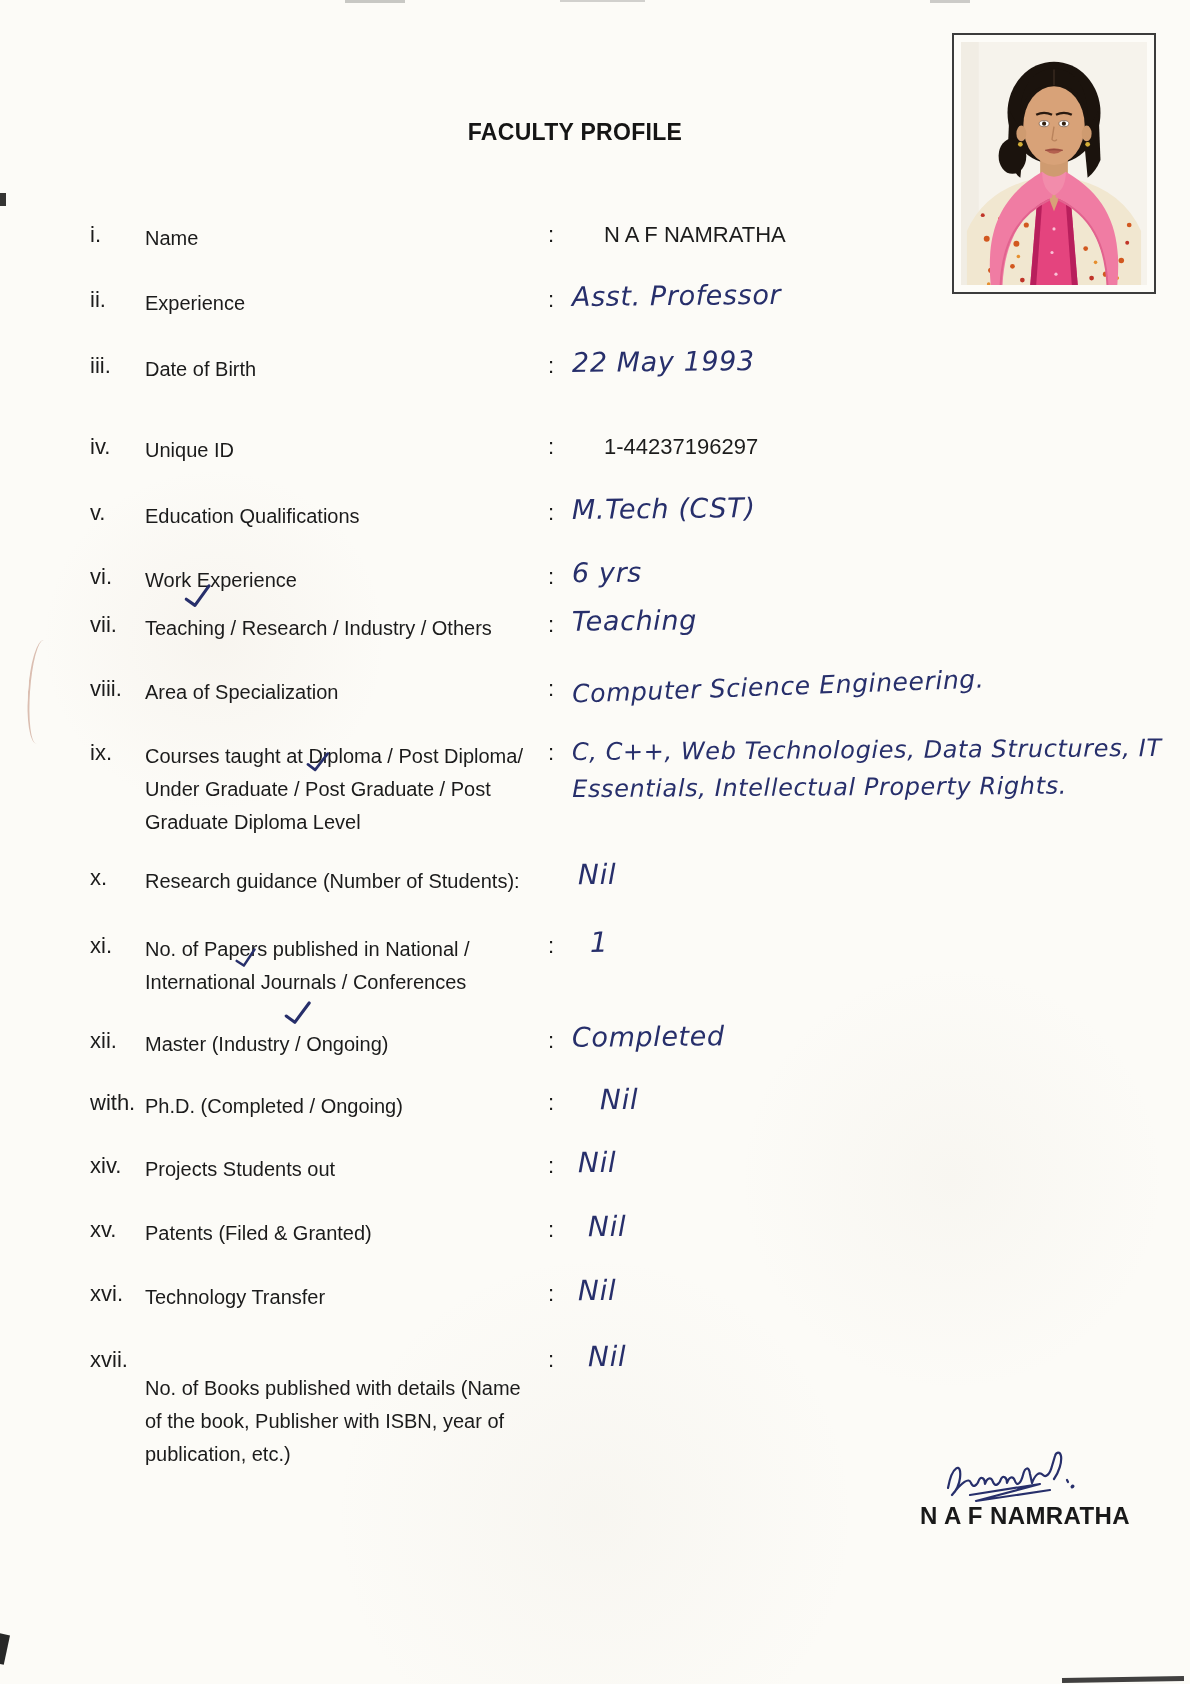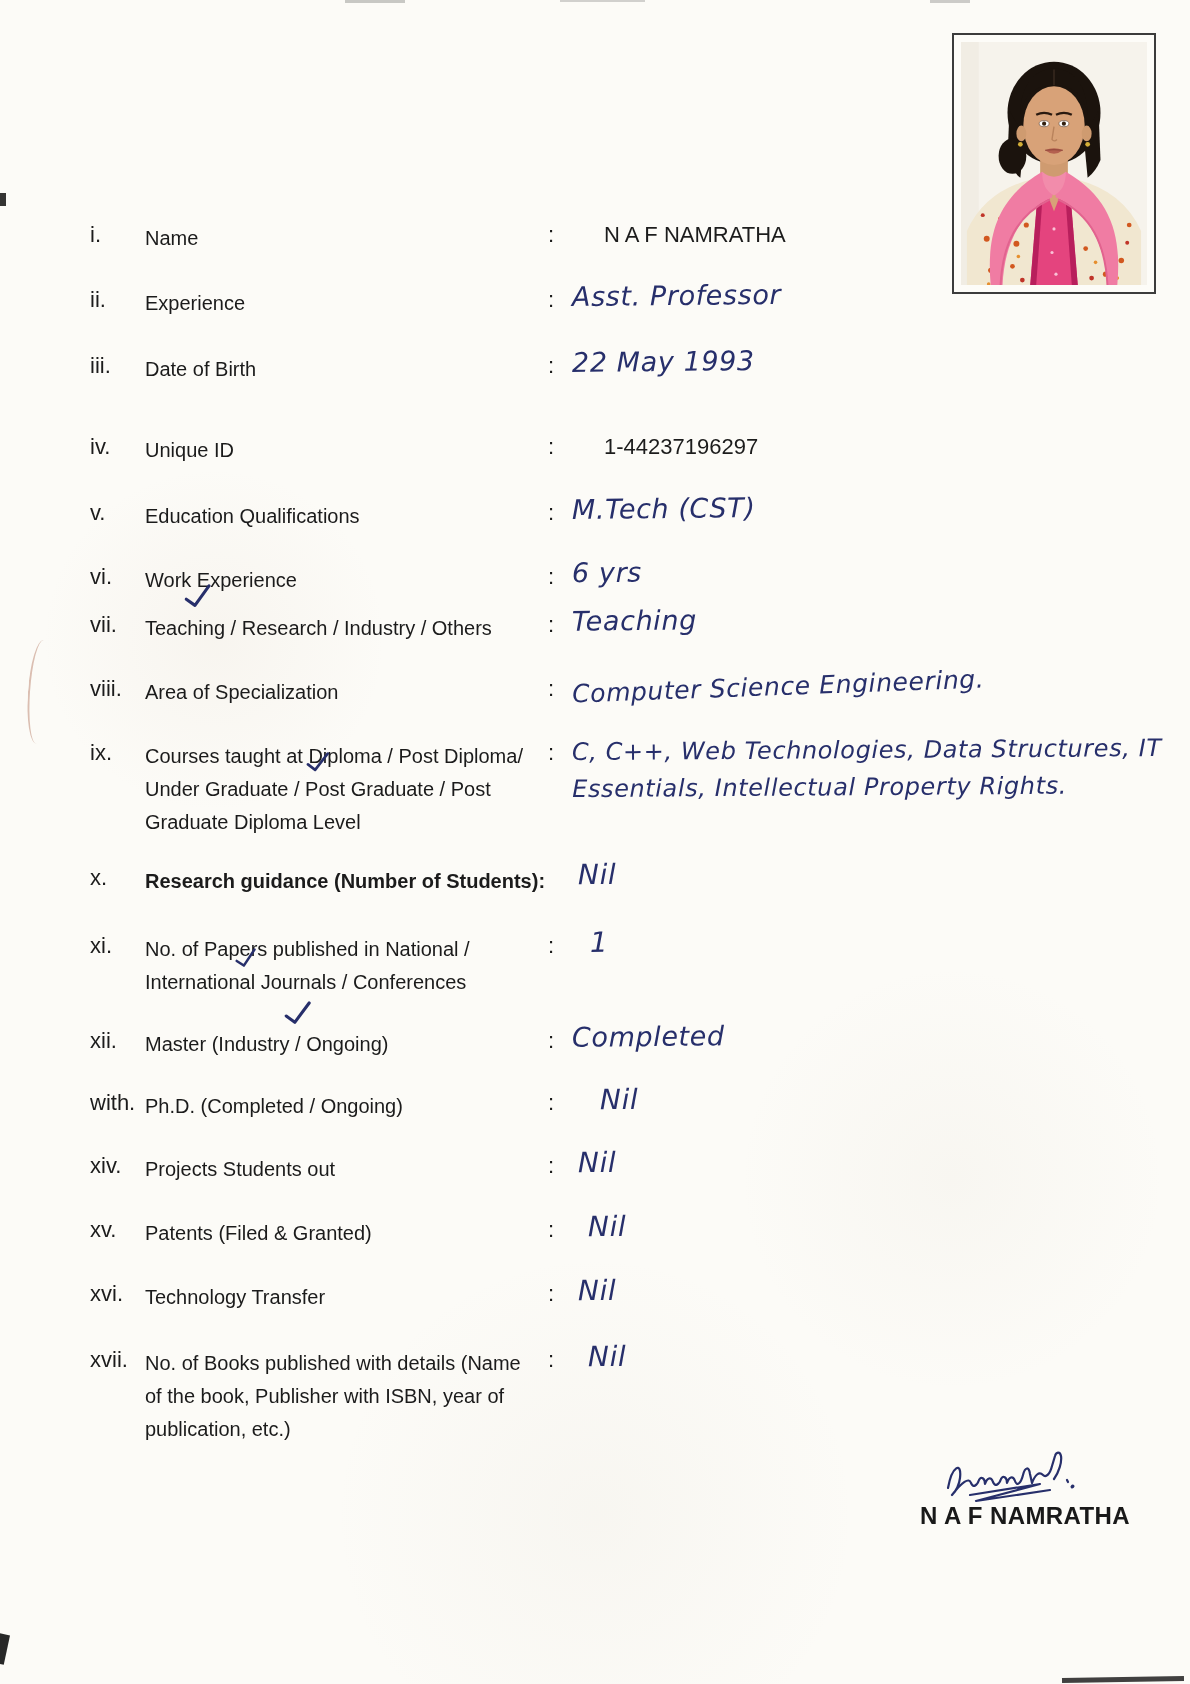--- a/index.html
+++ b/index.html
@@ -33,28 +33,28 @@
     color:#272f6b; letter-spacing:.6px; transform:rotate(-.6deg);
   }
   .r0{top:222px}.r1{top:287px}.r2{top:353px}.r3{top:434px}.r4{top:500px}
   .r5{top:564px}.r6{top:612px}.r7{top:676px}.r8{top:740px}.r9{top:865px}
   .r10{top:933px}.r11{top:1028px}.r12{top:1090px}.r13{top:1153px}
   .r14{top:1217px}.r15{top:1281px}.r16{top:1347px}
   .r6 .label{width:440px; white-space:nowrap;}
   .r7 .hw{transform:rotate(-2.1deg); font-size:25px; top:-4px;}
   .r8 .label{width:398px;}
   .r8 .hw{white-space:normal; width:600px; font-size:24px; line-height:37px; top:-8px; transform:rotate(-.4deg);}
-  .r9 .label{width:470px; white-space:nowrap;font-weight:bold;}
+  .r9 .label{width:470px; white-space:nowrap;}
   .r9 .hw{left:578px; font-size:28px;}
   .r10 .hw{left:590px; font-size:28px;}
   .r12 .hw{left:600px; font-size:28px;}
   .r13 .hw{left:578px; font-size:28px;}
   .r14 .hw{left:588px; font-size:28px;}
   .r15 .hw{left:578px; font-size:28px;}
-  .r16 .label{width:380px;}
+  .r16 .label{width:380px;margin-top:25px;}
   .r16 .hw{left:588px; font-size:28px;}
   
   .check{position:absolute; width:30px; height:24px;}
   .ck1{left:183px; top:584px; transform:rotate(-6deg);}
   .ck2{left:303px; top:750px; transform:rotate(-4deg) scale(.85);}
   .ck3{left:231px; top:946px; transform:rotate(-8deg) scale(.8);}
   .ck4{left:283px; top:1001px; transform:rotate(-5deg);}
   
   .photo-frame{
     position:absolute; left:952px; top:33px; width:204px; height:261px;
@@ -79,20 +79,21 @@
     position:absolute; left:28px; top:640px; width:22px; height:104px;
     border:none; border-left:2px solid rgba(186,130,108,.5); border-radius:50%;
     transform:rotate(4deg); background:none;
   }
 </style>
 </head>
 <body>
 
 <div class="page">
 
+  <div class="title">FACULTY PROFILE</div>
 
   <div class="photo-frame">
     <svg viewBox="0 0 188 247" preserveAspectRatio="none">
       <rect x="0" y="0" width="188" height="247" fill="#f6f3ec"></rect>
       <rect x="0" y="0" width="18" height="247" fill="#f1ede4"></rect>
 
       <ellipse cx="94" cy="72" rx="47" ry="52" fill="#1b130d"></ellipse>
       <path d="M49 70 L47 118 Q52 132 60 138 L64 96 Z" fill="#1b130d"></path>
       <path d="M139 70 L141 120 Q136 132 128 138 L124 96 Z" fill="#1b130d"></path>
       <ellipse cx="52" cy="116" rx="14" ry="18" fill="#1b130d"></ellipse>

